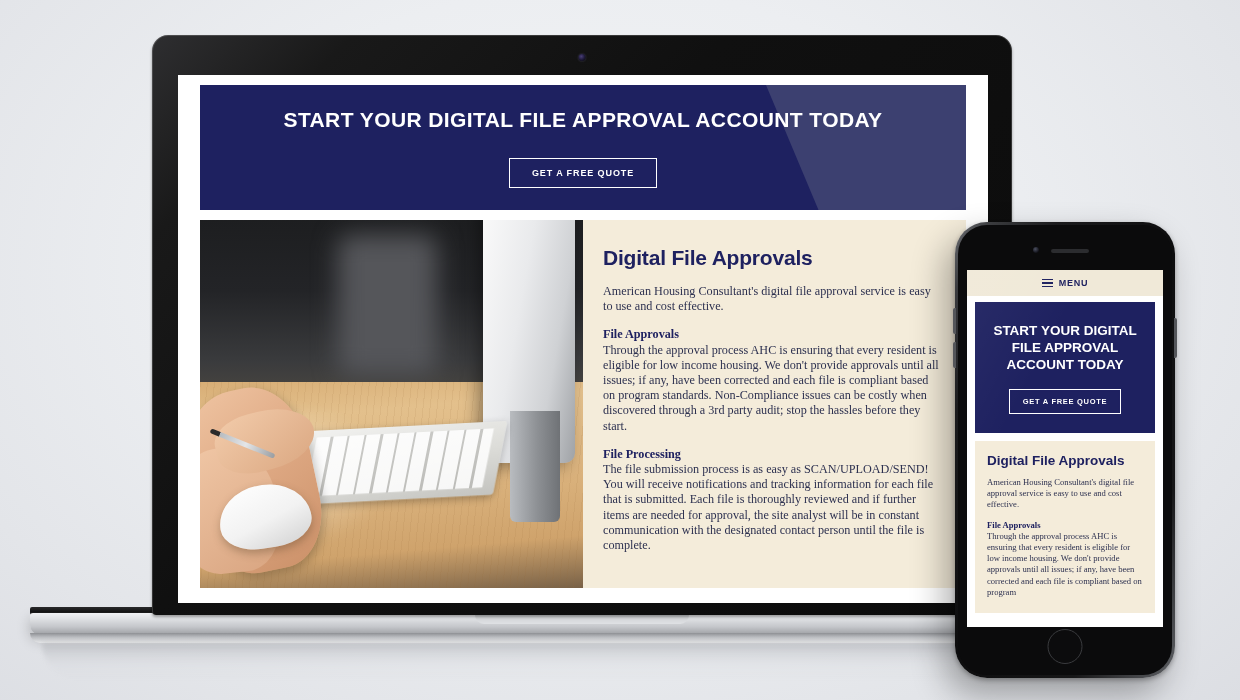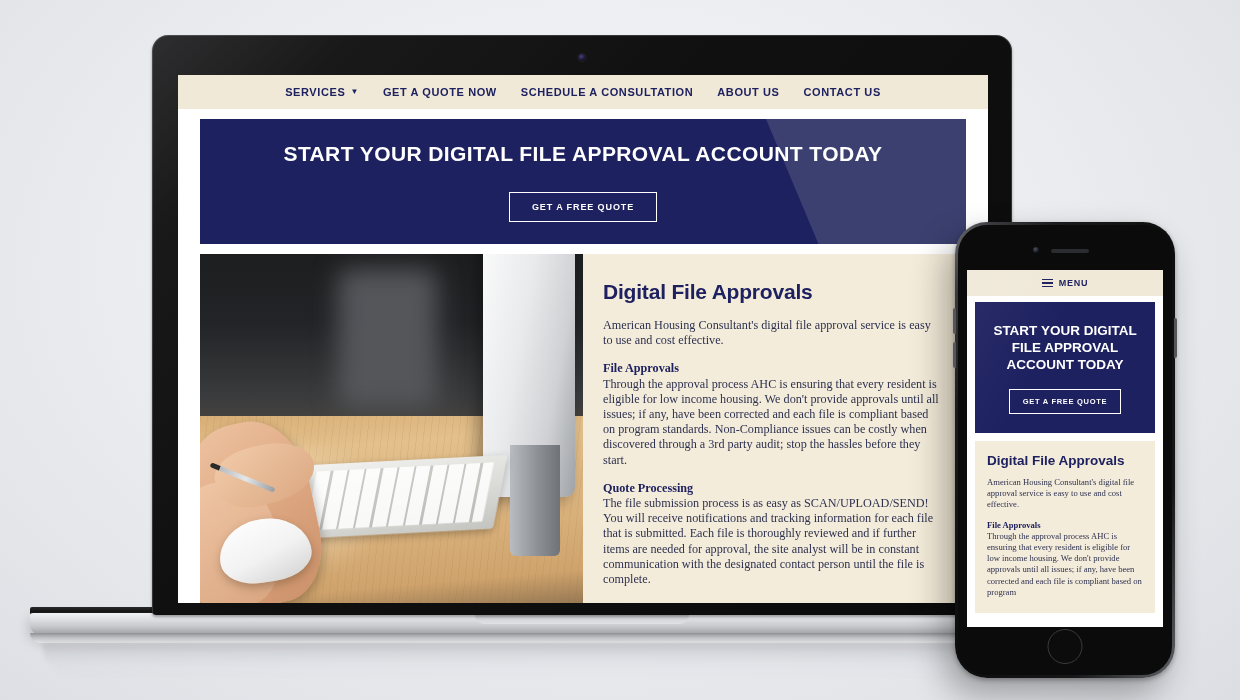--- a/index.html
+++ b/index.html
@@ -334,30 +334,20 @@
     <div class="base-notch"></div>
     <div class="base-foot"></div>
     <div class="base-reflection"></div>
 
     <div class="lid">
       <div class="webcam"></div>
 
       <div class="screen">
         <div class="site">
 
-          <nav class="navbar">
-            <div class="nav-item">
-              <span>Services</span>
-              <span class="chev">▼</span>
-            </div>
-            <div class="nav-item">Get a Quote Now</div>
-            <div class="nav-item">Schedule a Consultation</div>
-            <div class="nav-item">About Us</div>
-            <div class="nav-item">Contact Us</div>
-          </nav>
 
           <section class="hero">
             <div class="hero-diag"></div>
             <h1 class="hero-title">Start Your Digital File Approval Account Today</h1>
             <button class="hero-btn">Get a Free Quote</button>
           </section>
 
           <section class="content-row">
             <div class="photo">
               <div class="photo-inner">
@@ -378,21 +368,21 @@
               </div>
             </div>
 
             <div class="textcol">
               <h2 class="h2">Digital File Approvals</h2>
               <p class="para">American Housing Consultant's digital file approval service is easy to use and cost effective.</p>
 
               <p class="sub">File Approvals</p>
               <p class="para">Through the approval process AHC is ensuring that every resident is eligible for low income housing. We don't provide approvals until all issues; if any, have been corrected and each file is compliant based on program standards. Non-Compliance issues can be costly when discovered through a 3rd party audit; stop the hassles before they start.</p>
 
-              <p class="sub">Quote Processing</p>
+              <p class="sub">File Processing</p>
               <p class="para">The file submission process is as easy as SCAN/UPLOAD/SEND! You will receive notifications and tracking information for each file that is submitted. Each file is thoroughly reviewed and if further items are needed for approval, the site analyst will be in constant communication with the designated contact person until the file is complete.</p>
             </div>
           </section>
 
         </div>
       </div>
 
       <div class="lid-edge"></div>
     </div>
   </div>

